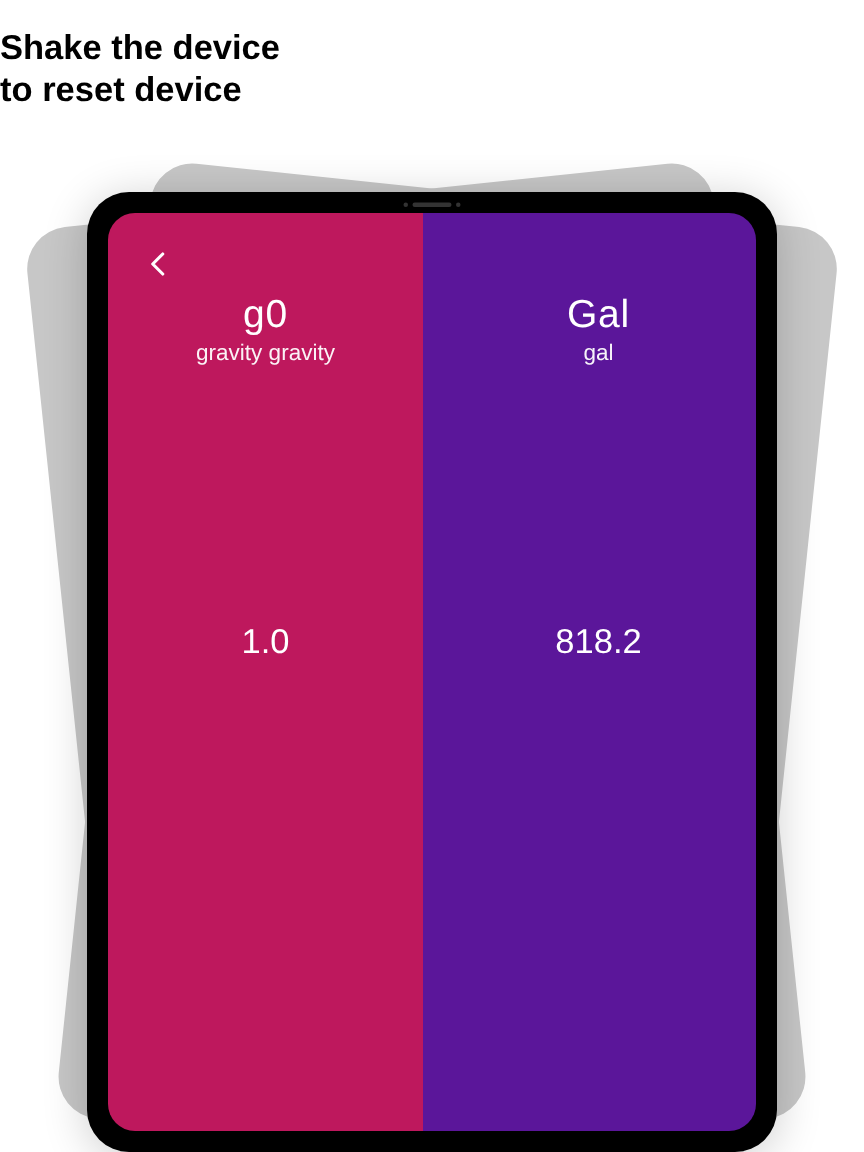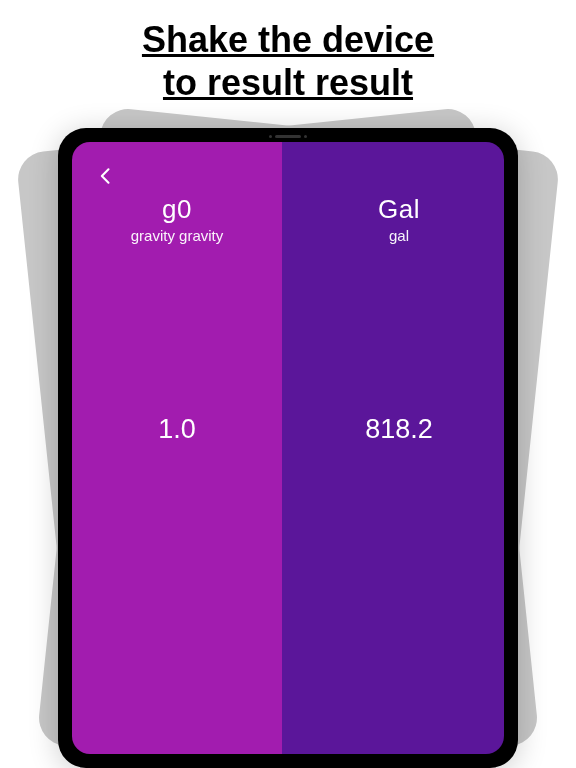--- a/index.html
+++ b/index.html
@@ -9,27 +9,25 @@
     }
     body {
       width: 576px;
       height: 768px;
       background: #ffffff;
       font-family: -apple-system, BlinkMacSystemFont, 'Segoe UI', sans-serif;
       overflow: hidden;
       position: relative;
     }
     .heading {
-      text-align: center;
-      font-size: 36px;
+      font-size: 23px;
       font-weight: 700;
       line-height: 1.2;
       padding-top: 18px;
       color: #000;
-      text-decoration: underline;
     }
     .stage {
       position: absolute;
       top: 128px;
       left: 0;
       width: 576px;
       height: 640px;
       display: flex;
       justify-content: center;
     }
@@ -78,21 +76,21 @@
       position: relative;
     }
     .pane {
       flex: 1;
       display: flex;
       flex-direction: column;
       align-items: center;
       color: #fff;
       position: relative;
     }
-    .pane-left { background: #a21caf; align-items: center; }
+    .pane-left { background: #be185d; align-items: center; }
     .pane-right { background: #5b169a; padding-left: 12px; }
     .back-btn {
       position: absolute;
       top: 24px;
       left: 24px;
       color: #fff;
       width: 20px;
       height: 20px;
     }
     .unit-block {
@@ -105,30 +103,30 @@
       letter-spacing: 0.5px;
     }
     .unit-name {
       font-size: 15px;
       font-weight: 300;
       margin-top: 2px;
       opacity: 0.95;
     }
     .value {
       margin-top: 170px;
-      font-size: 27px;
+      font-size: 23px;
       font-weight: 300;
     }
   </style>
 </head>
 <body>
 
 <div class="heading">
   <div>Shake the device</div>
-  <div>to result result</div>
+  <div>to reset device</div>
 </div>
 
 <div class="stage">
   <div class="ghost left"></div>
   <div class="ghost right"></div>
 
   <div class="tablet">
     <div class="notch">
       <span class="dot"></span>
         <span class="pill"></span>

